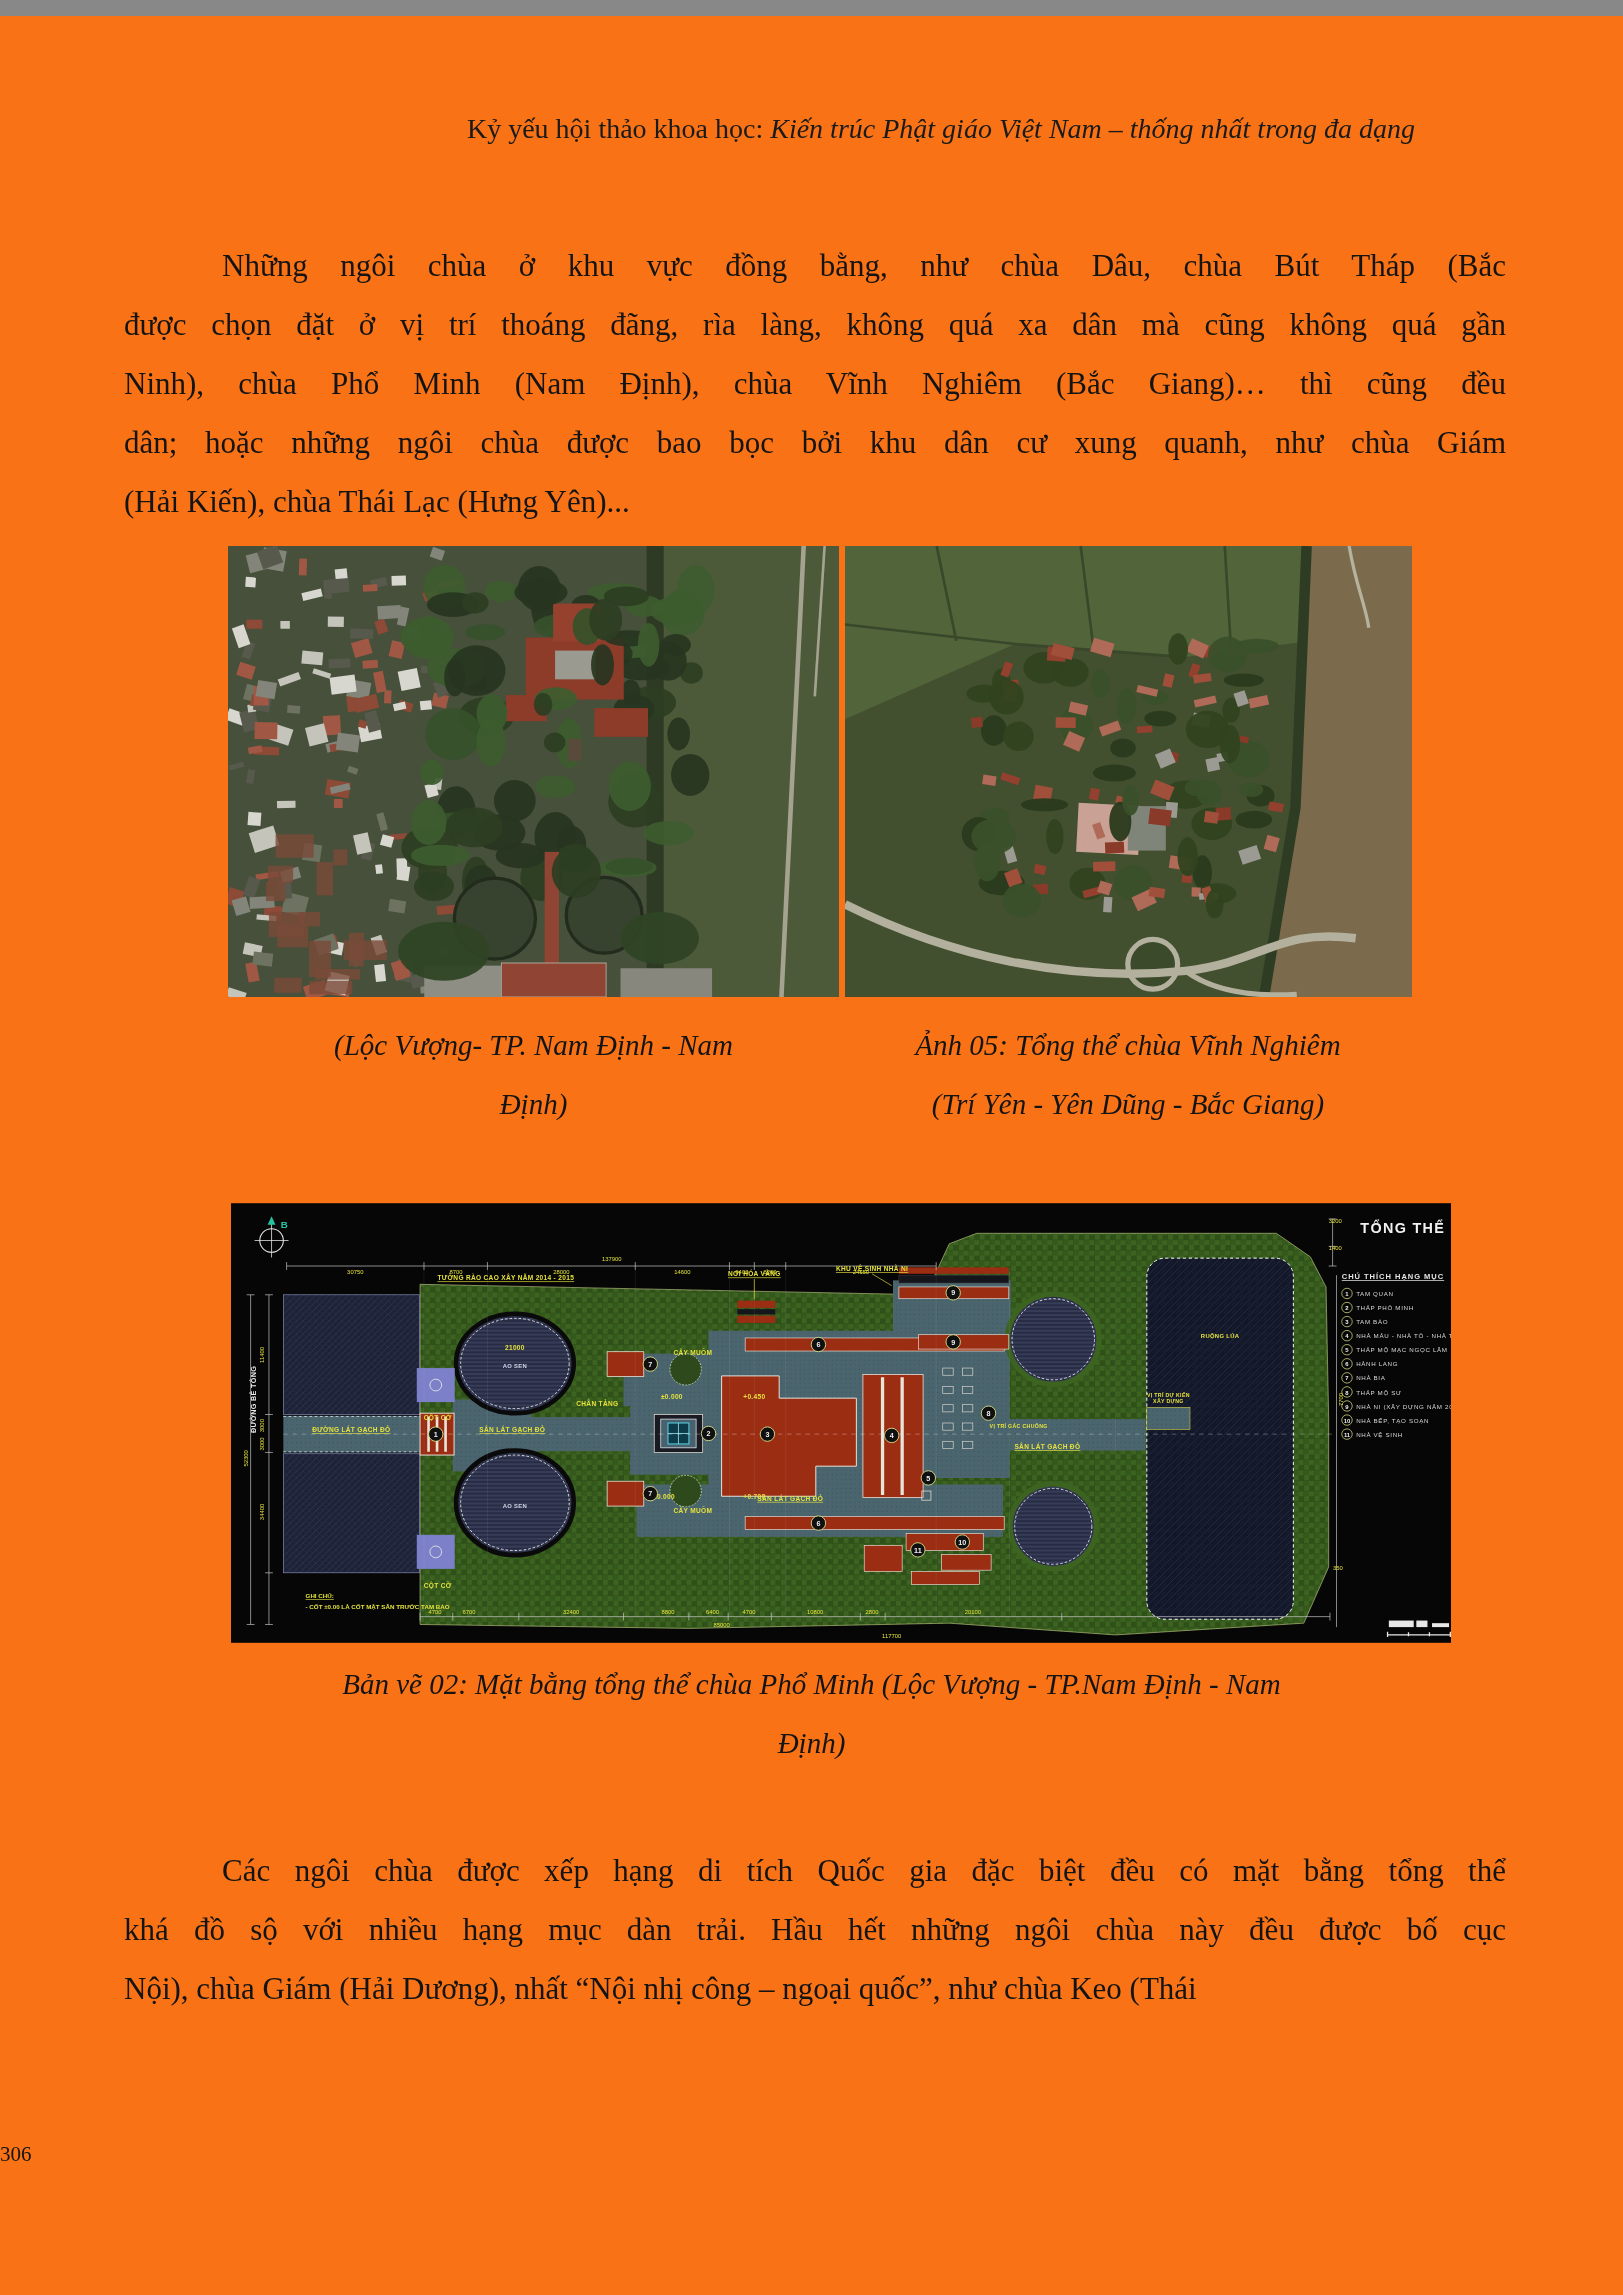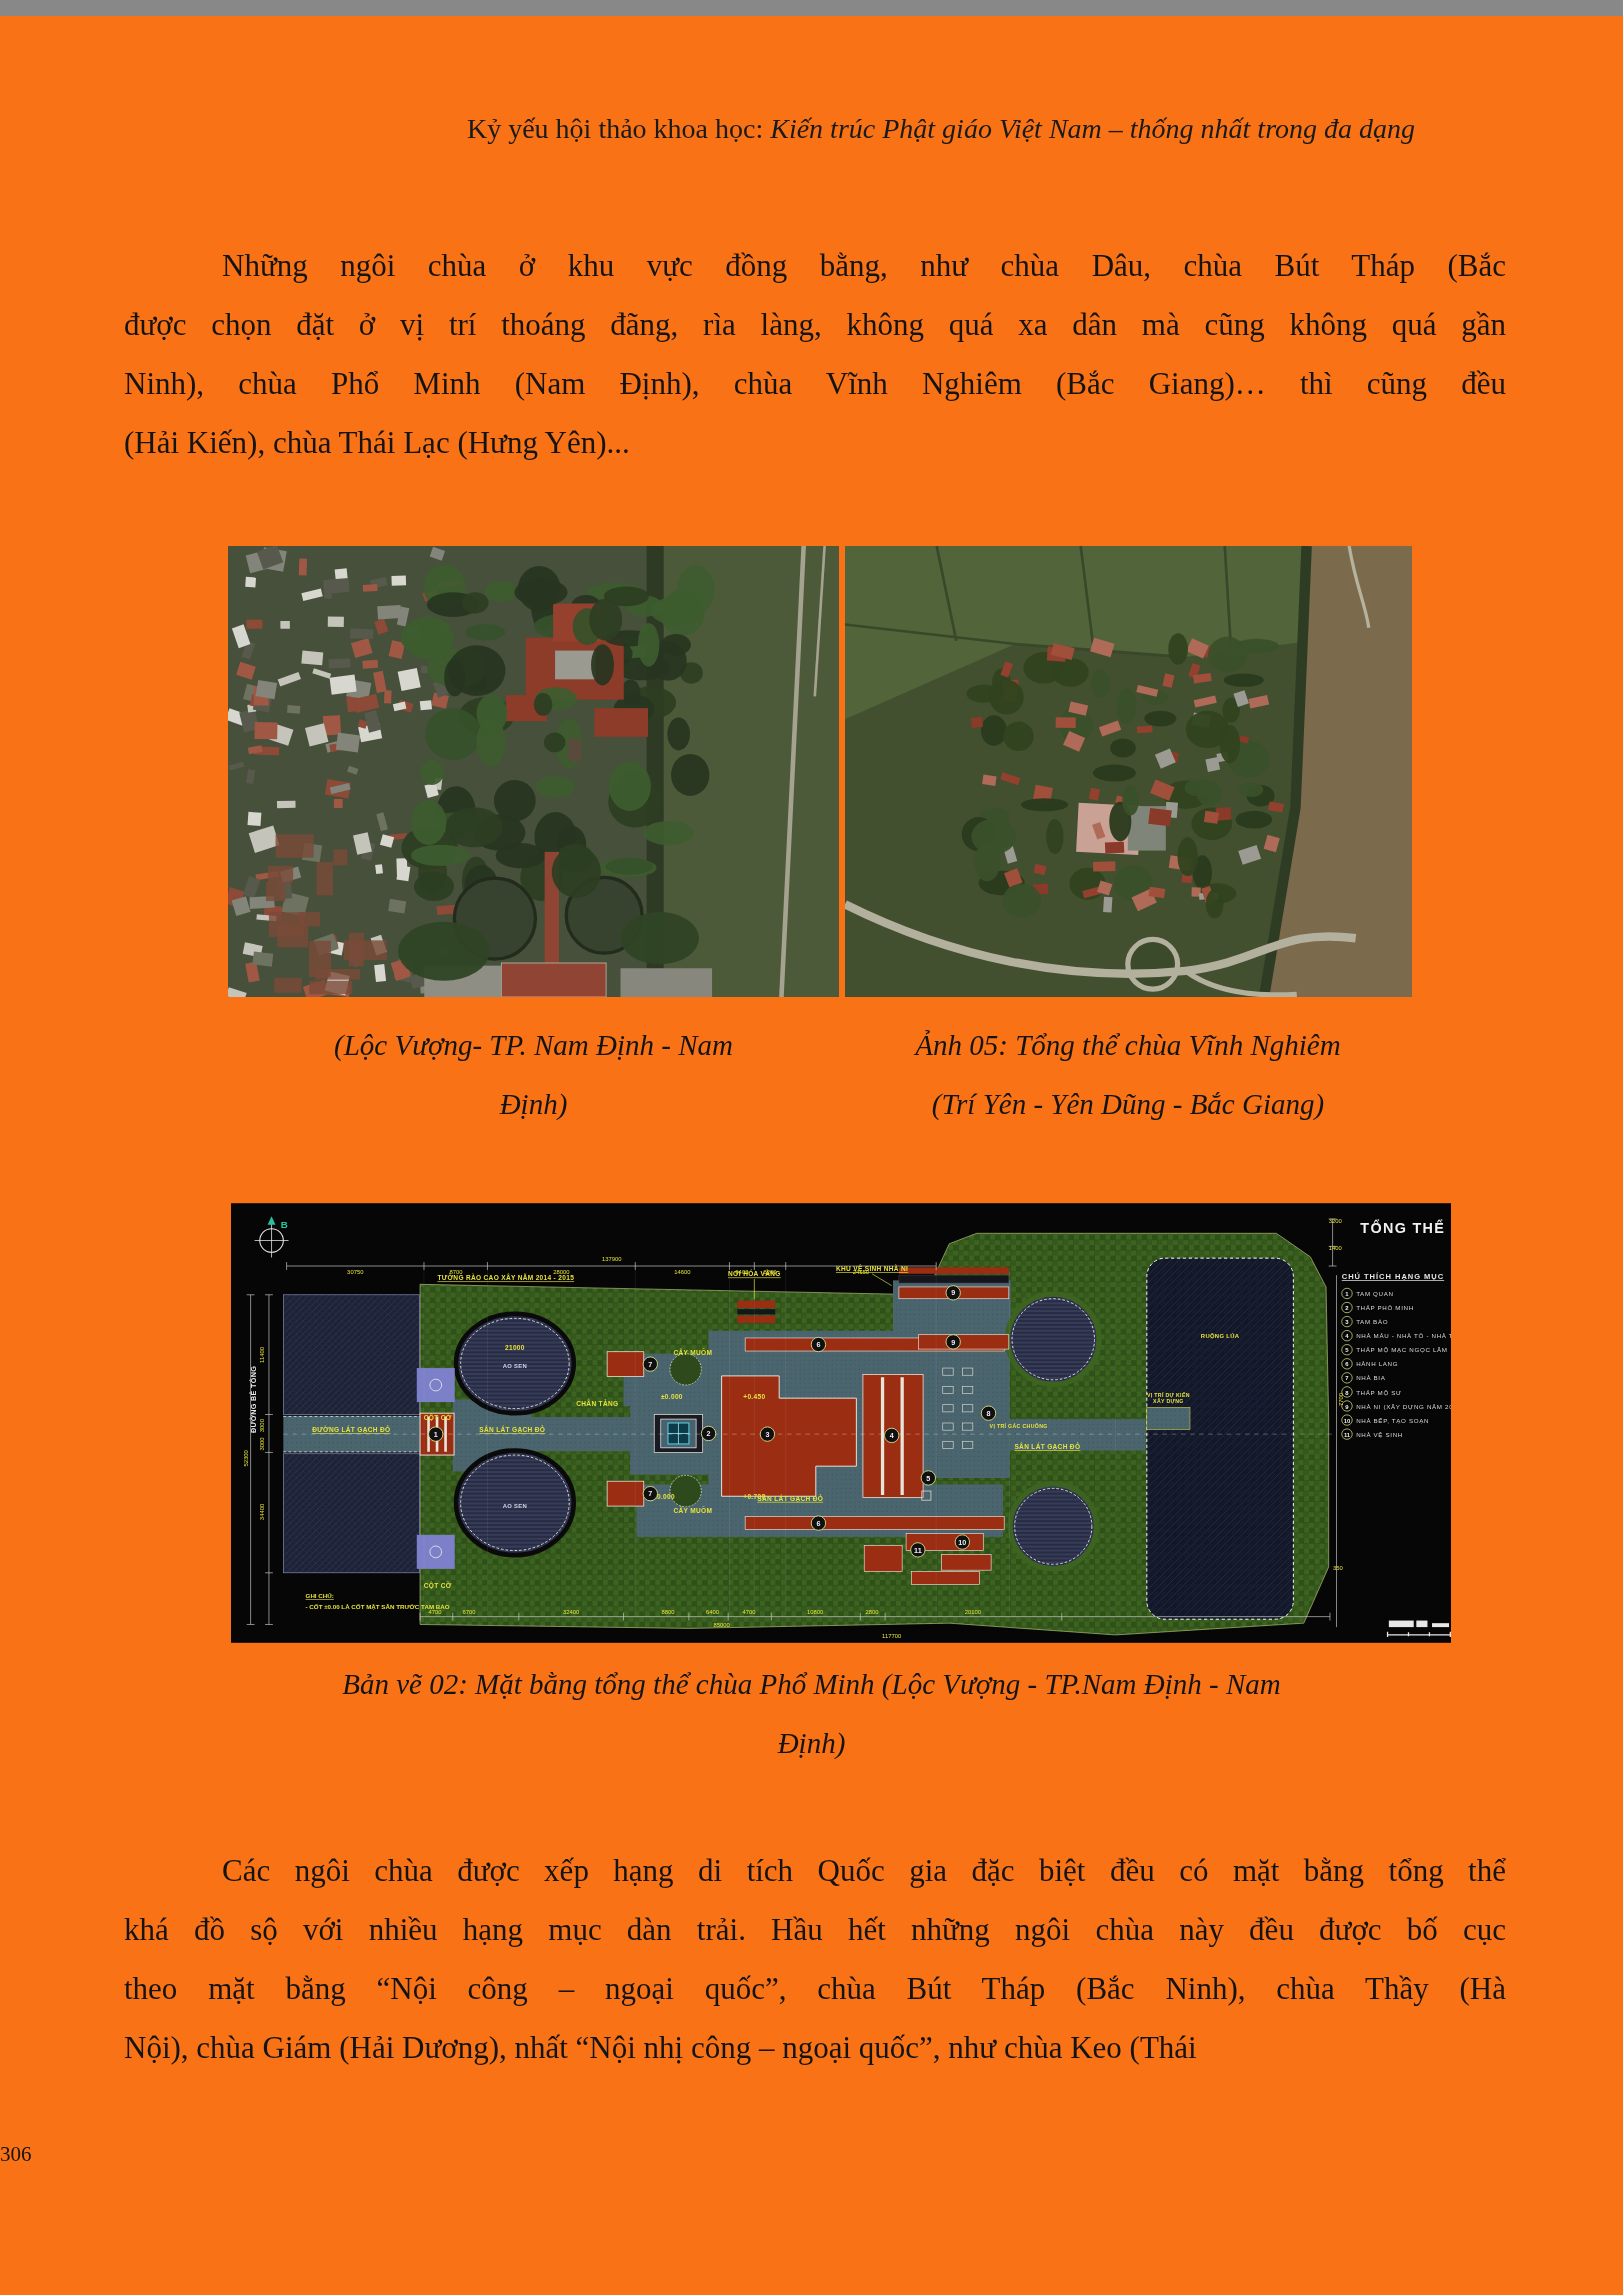--- a/index.html
+++ b/index.html
@@ -23,20 +23,21 @@
 <div class="page">
 
   <div class="abs header">
     <span>Kỷ yếu hội thảo khoa học: </span><span class="it">Kiến trúc Phật giáo Việt Nam – thống nhất trong đa dạng</span>
   </div>
 
   <div class="abs para" style="top:220px;">
       <div class="line first">Những ngôi chùa ở khu vực đồng bằng, như chùa Dâu, chùa Bút Tháp (Bắc</div>
       <div class="line">được chọn đặt ở vị trí thoáng đãng, rìa làng, không quá xa dân mà cũng không quá gần</div>
       <div class="line">Ninh), chùa Phổ Minh (Nam Định), chùa Vĩnh Nghiêm (Bắc Giang)… thì cũng đều</div>
+      <div class="line">dân; hoặc những ngôi chùa được bao bọc bởi khu dân cư xung quanh, như chùa Giám</div>
       <div class="line last">(Hải Kiến), chùa Thái Lạc (Hưng Yên)...</div>
     </div>
 
   <svg class="abs photo" style="left:228px;width:611px;" viewBox="0 0 934 690" preserveAspectRatio="none">
     <rect width="934" height="690" fill="#46503a"></rect>
     <rect x="660" y="0" width="274" height="690" fill="#4d5a39"></rect>
     <rect x="640" y="0" width="26" height="690" fill="#2e3a24"></rect>
     <path d="M880,0 L846,690" stroke="#a5a390" stroke-width="7" fill="none"></path>
     <path d="M912,0 L897,230" stroke="#a5a390" stroke-width="4" fill="none"></path>
     <g id="photoL-village">
@@ -744,20 +745,19 @@
   </svg>
 
   <div class="abs caption" style="left:190px;top:1639px;width:1243px;">
       <div>Bản vẽ 02: Mặt bằng tổng thể chùa Phổ Minh (Lộc Vượng - TP.Nam Định - Nam</div>
       <div>Định)</div>
     </div>
 
   <div class="abs para" style="top:1825px;">
       <div class="line first">Các ngôi chùa được xếp hạng di tích Quốc gia đặc biệt đều có mặt bằng tổng thể</div>
       <div class="line">khá đồ sộ với nhiều hạng mục dàn trải. Hầu hết những ngôi chùa này đều được bố cục</div>
-      <div class="line">theo mặt bằng “Nội công – ngoại quốc”, chùa Bút Tháp (Bắc Ninh), chùa Thầy (Hà</div>
       <div class="line last">Nội), chùa Giám (Hải Dương), nhất “Nội nhị công – ngoại quốc”, như chùa Keo (Thái</div>
     </div>
 
   <div class="abs pageno">306</div>
 
 </div>
 
 
 </body></html>

